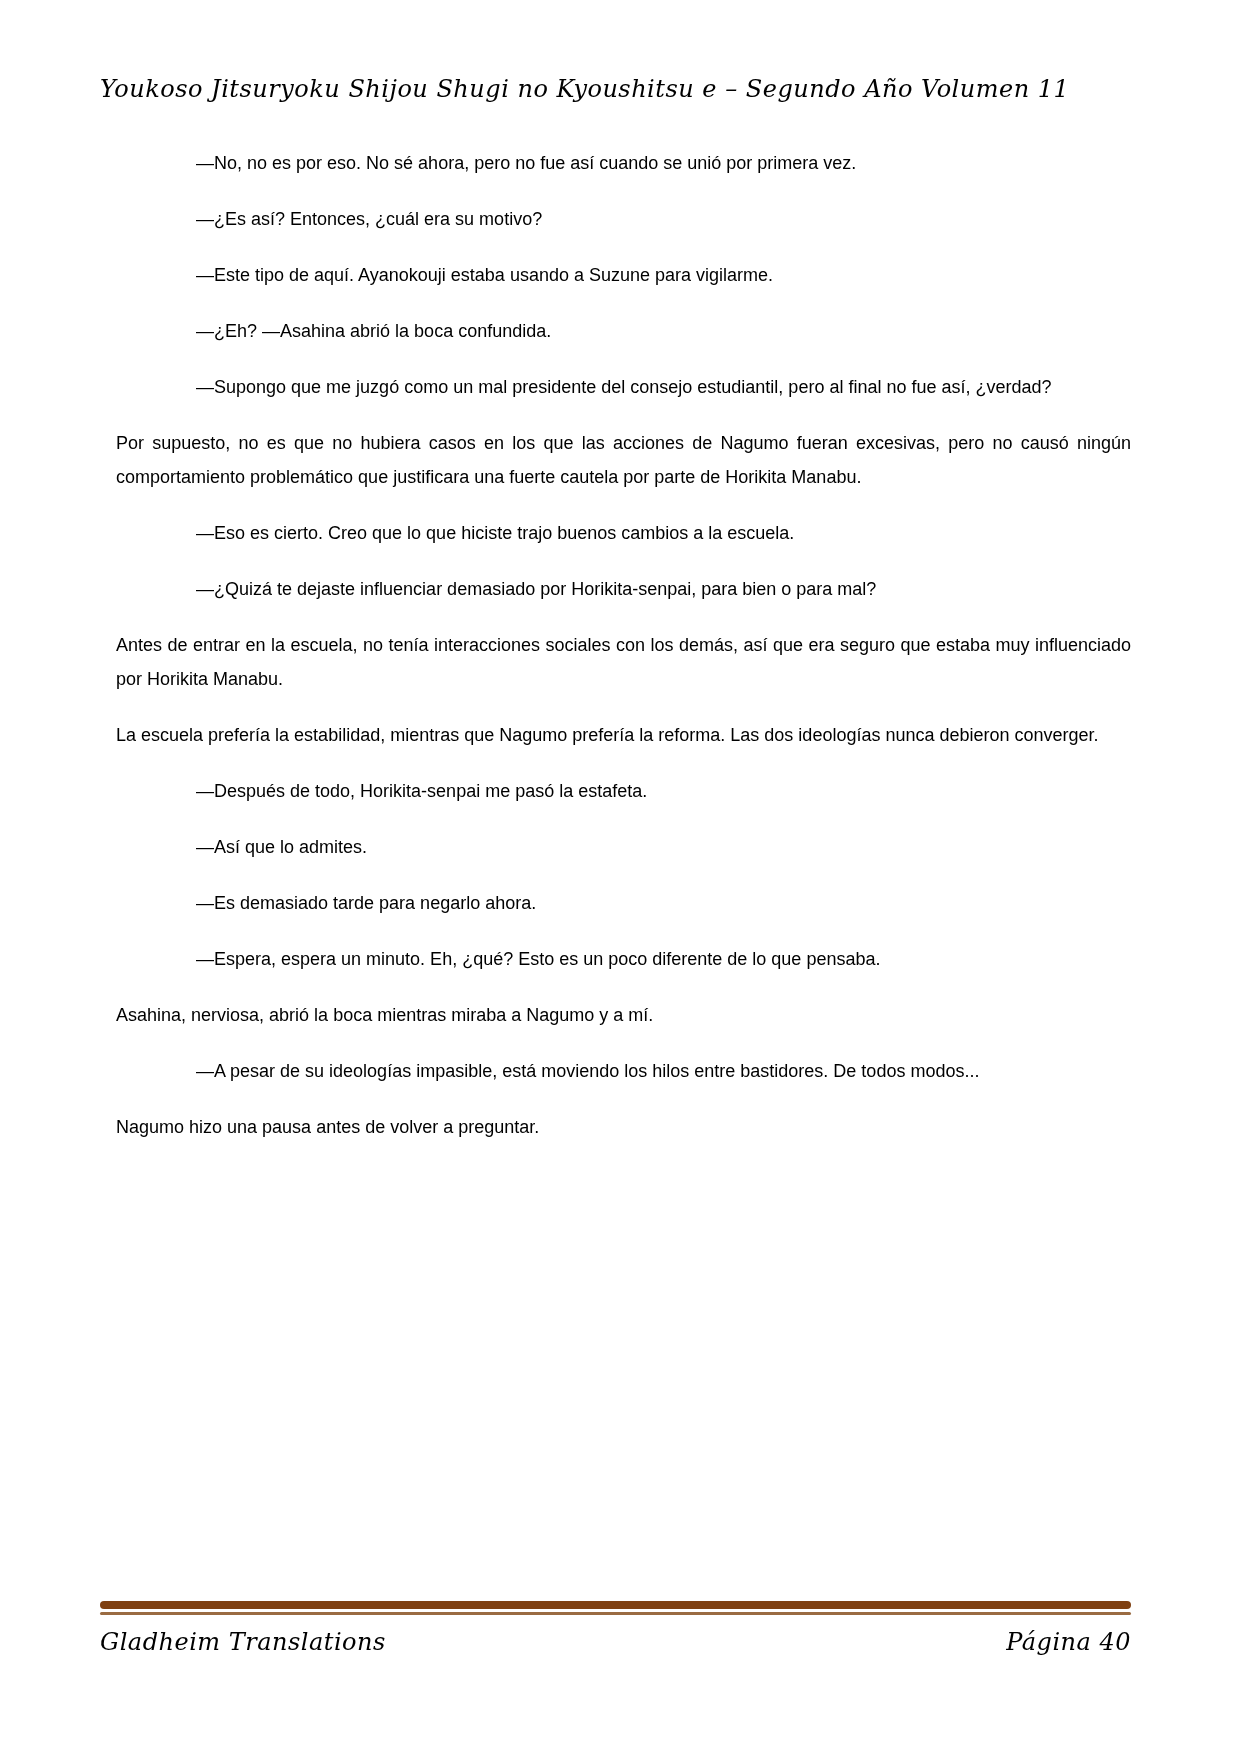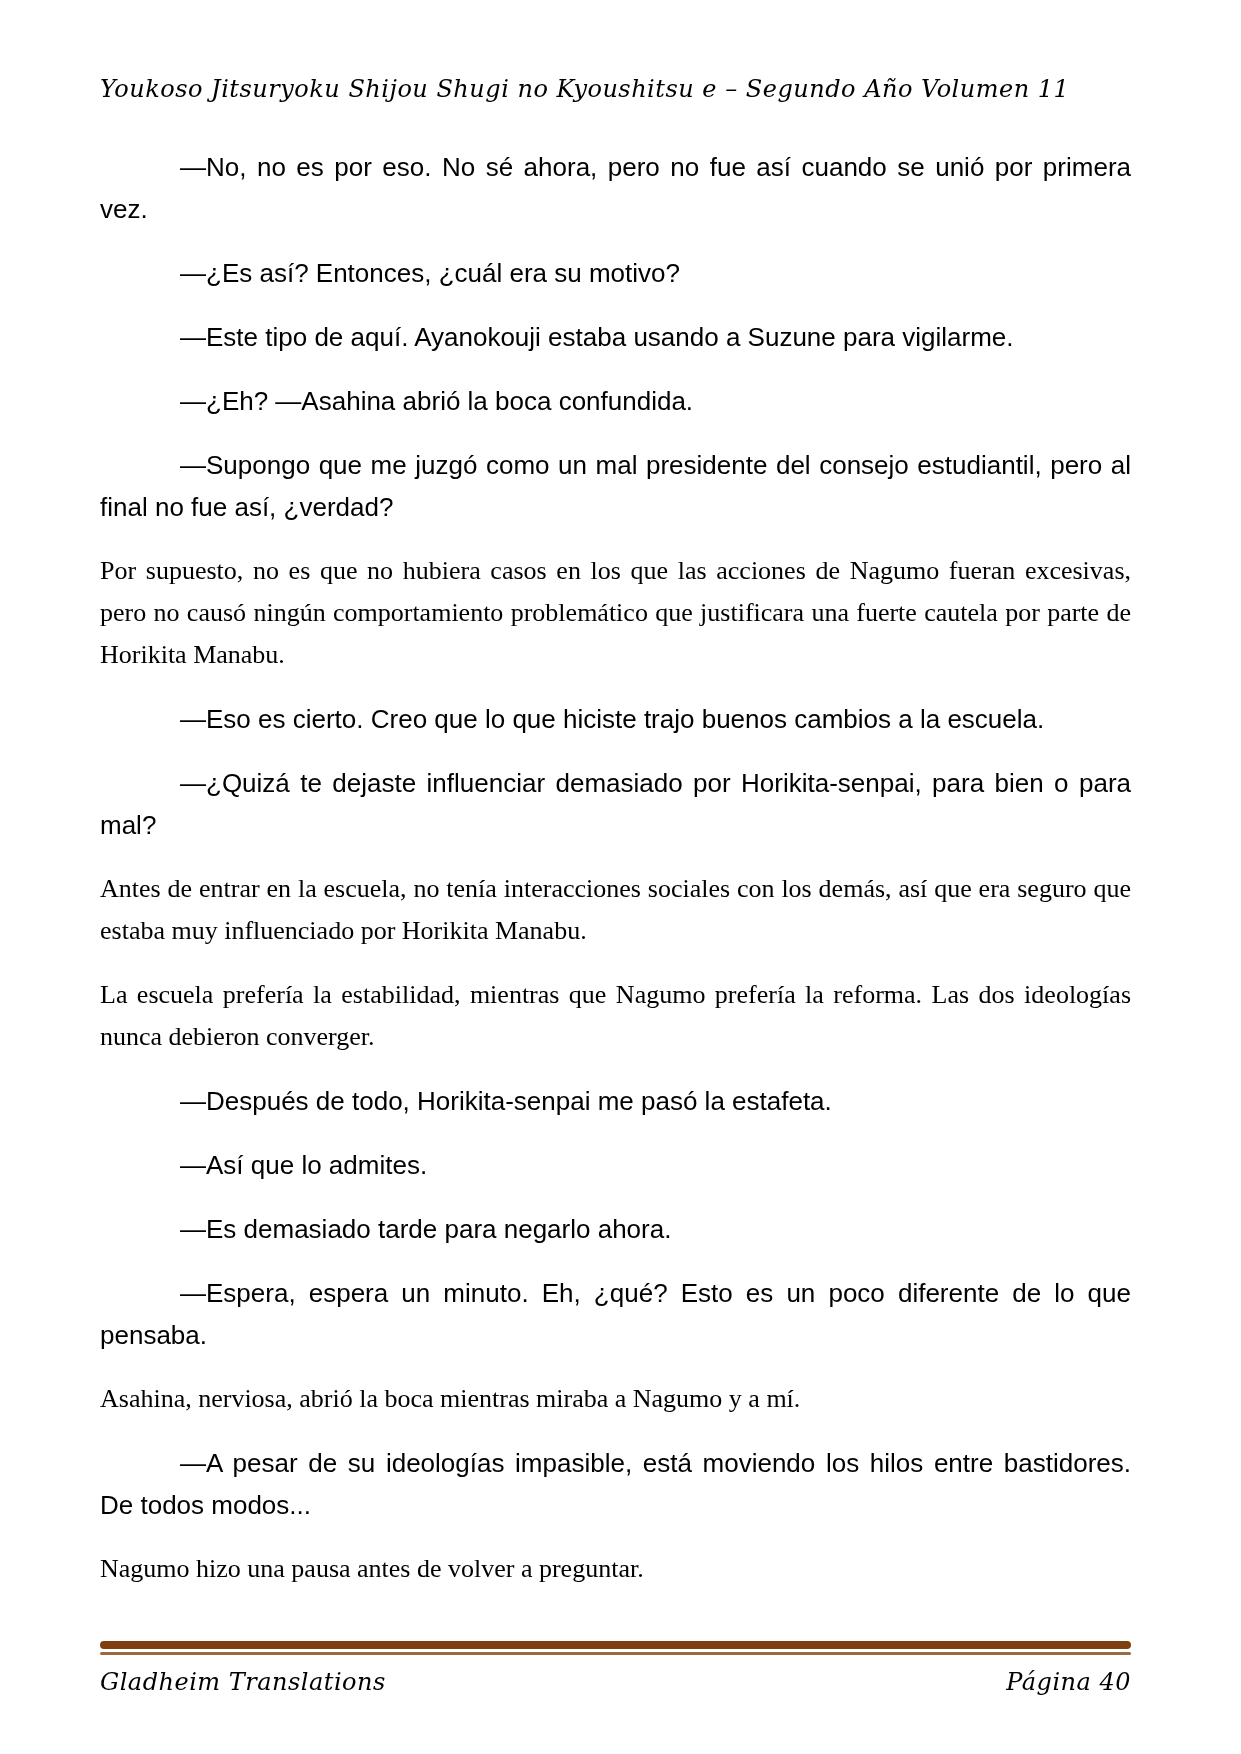--- a/index.html
+++ b/index.html
@@ -34,40 +34,38 @@
     white-space: nowrap;
   }
   
   .content {
     position: absolute;
     left: 100px;
     top: 146px;
     width: 1031px;
   }
   .content p.para {
-    font-size: 26px;
-    line-height: 42px;
+    font-size: 18px;
+    line-height: 34px;
     text-align: justify;
-    margin: 0 0 22px 0;
+    margin: 0 0 22px 16px;
     color: #000000;
   }
   .content p.dialogue {
     text-indent: 80px;
   }
   .content p.narration {
     text-indent: 0;
-    font-family: Liberation Serif, serif;
   }
   
   .footer {
     position: absolute;
     left: 100px;
     top: 1601px;
     width: 1031px;
-    margin-top: 40px;
   }
   .rule-thick {
     width: 100%;
     height: 8px;
     background: #7F4011;
   }
   .rule-thin {
     width: 100%;
     height: 3px;
     margin-top: 3px;

